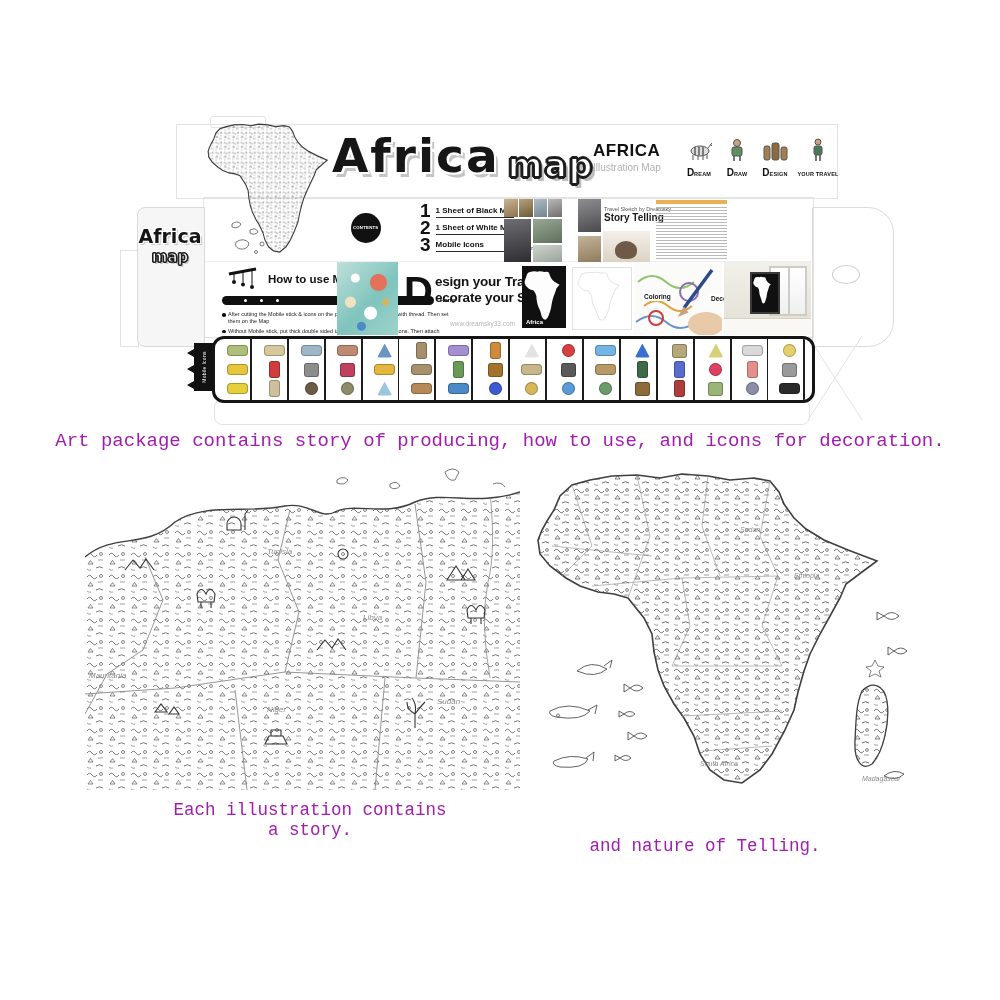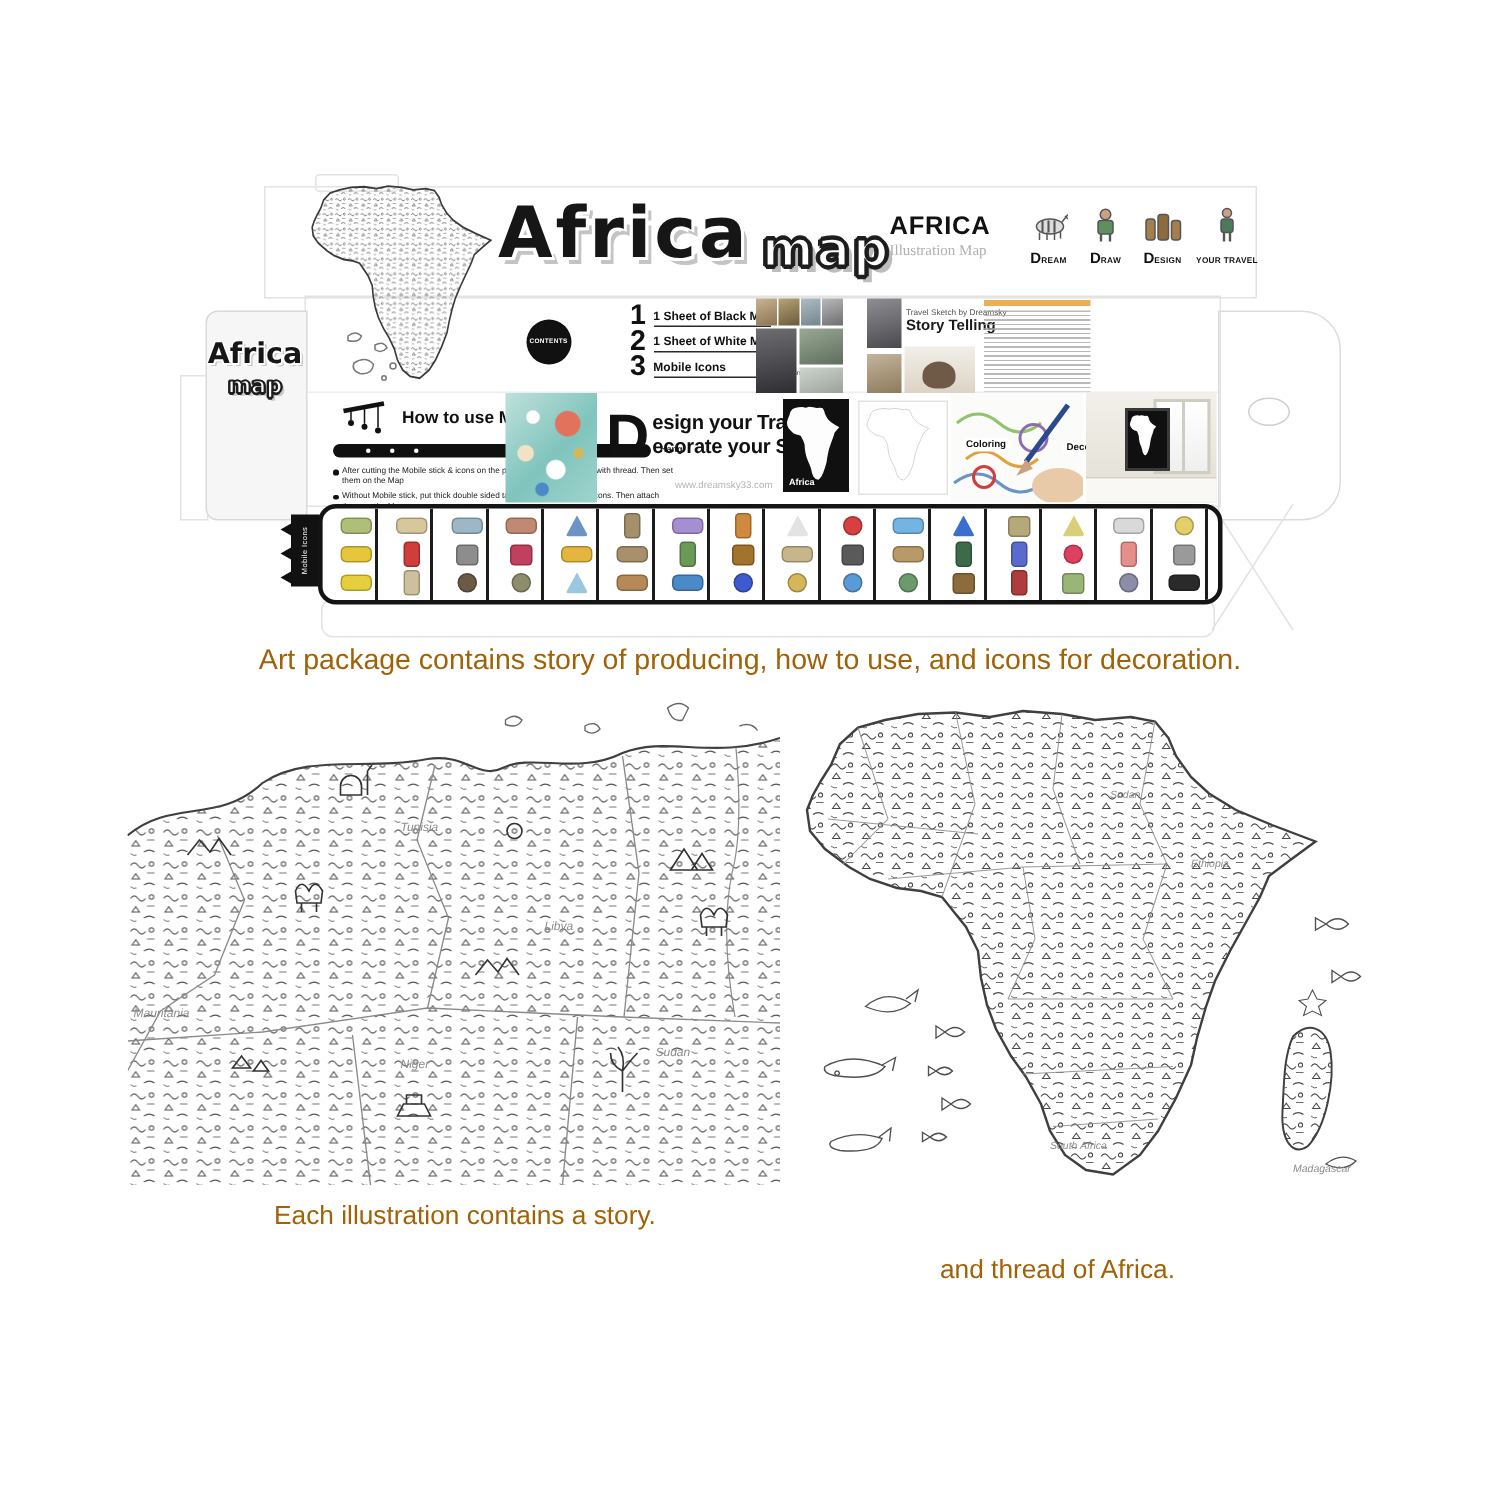--- a/index.html
+++ b/index.html
@@ -14,21 +14,21 @@
   .map-logo{font-family:"DejaVu Sans",sans-serif;font-weight:900;font-size:33px;color:#fff;
     letter-spacing:2px;-webkit-text-stroke:2px #1c1c1c;
     text-shadow:-2px 0 0 #222,2px 0 0 #222,0 -2px 0 #222,0 2px 0 #222,4px 4px 0 #bdbdbd;}
   .flap-logo1{font-family:"DejaVu Sans",sans-serif;font-weight:900;font-size:19px;color:#161616;
     text-shadow:-1px -1px 0 #fff,1px -1px 0 #fff,-1px 1px 0 #fff,1px 1px 0 #fff,2px 2px 0 #c9c9c9;}
   .flap-logo2{font-family:"DejaVu Sans",sans-serif;font-weight:900;font-size:15px;color:#fff;
     -webkit-text-stroke:1.2px #1c1c1c;
     text-shadow:-1px 0 0 #222,1px 0 0 #222,0 -1px 0 #222,0 1px 0 #222,2px 2px 0 #c9c9c9;}
   
   .hdr-name{font-weight:800;font-size:17px;letter-spacing:.5px;color:#111;}
-  .hdr-sub{font-size:10px;color:#b0b0b0;margin-top:1px;font-family:Liberation Serif, serif;}
+  .hdr-sub{font-size:10px;color:#b0b0b0;margin-top:1px;}
   .dword{display:flex;flex-direction:column;align-items:center;width:34px;}
   .dword .lbl{white-space:nowrap;color:#111;}
   .dword .ini{font-size:10px;font-weight:800;}
   .dword .rest{font-size:5.5px;font-weight:700;letter-spacing:.2px;}
   
   .badge{width:30px;height:30px;border-radius:50%;background:#111;color:#fff;display:flex;
          align-items:center;justify-content:center;}
   .badge span{font-size:6px;letter-spacing:.3px;transform:scale(.72);font-weight:700;}
   .citem{display:flex;align-items:flex-end;margin-bottom:2px;}
   .citem .num{font-size:19px;font-weight:800;line-height:15px;margin-right:5px;}
@@ -76,22 +76,22 @@
   .mic{display:inline-block;width:15px;height:14px;border-radius:3px;box-shadow:0 0 0 1px rgba(0,0,0,.25) inset;}
   .mic.circle{width:13px;height:13px;border-radius:50%;}
   .mic.wide{width:21px;height:11px;border-radius:4px;}
   .mic.tall{width:11px;height:17px;}
   .mic.tri{clip-path:polygon(50% 0,100% 100%,0 100%);box-shadow:none;}
   .strip-tab{background:#111;color:#fff;display:flex;align-items:center;justify-content:center;}
   .strip-tab span{font-size:5px;letter-spacing:.3px;transform:rotate(-90deg);white-space:nowrap;}
   .hook{position:absolute;width:0;height:0;border-top:4px solid transparent;border-bottom:4px solid transparent;
         border-right:7px solid #111;}
   
-  .caption{position:absolute;width:1000px;text-align:center;font-size:19px;color:#a16207;
-           font-family:Liberation Sans, sans-serif;}
+  .caption{position:absolute;width:1000px;text-align:center;font-size:19px;color:#a21caf;
+           font-family:Liberation Mono, monospace;}
   .caption.small{width:auto;font-size:17.5px;}
   svg text{font-family:"Liberation Sans",sans-serif;}
 </style>
 </head>
 <body>
 
 <div id="canvas">
 
   <svg width="0" height="0" style="position:absolute">
     <defs>
@@ -475,15 +475,15 @@
 
     <g fill="#8d8d8d" font-size="7" font-style="italic">
       <text x="208" y="66">Sudan</text>
       <text x="262" y="112">Ethiopia</text>
       <text x="168" y="300">South Africa</text>
       <text x="330" y="315">Madagascar</text>
     </g>
   </svg>
 
   <div class="caption small" style="left:170px;top:800px;width:280px">Each illustration contains a story.</div>
-  <div class="caption small" style="left:540px;top:836px;width:330px">and thread of Africa.</div>
+  <div class="caption small" style="left:540px;top:836px;width:330px">and nature of Telling.</div>
 
 </div>
 
 </body></html>

